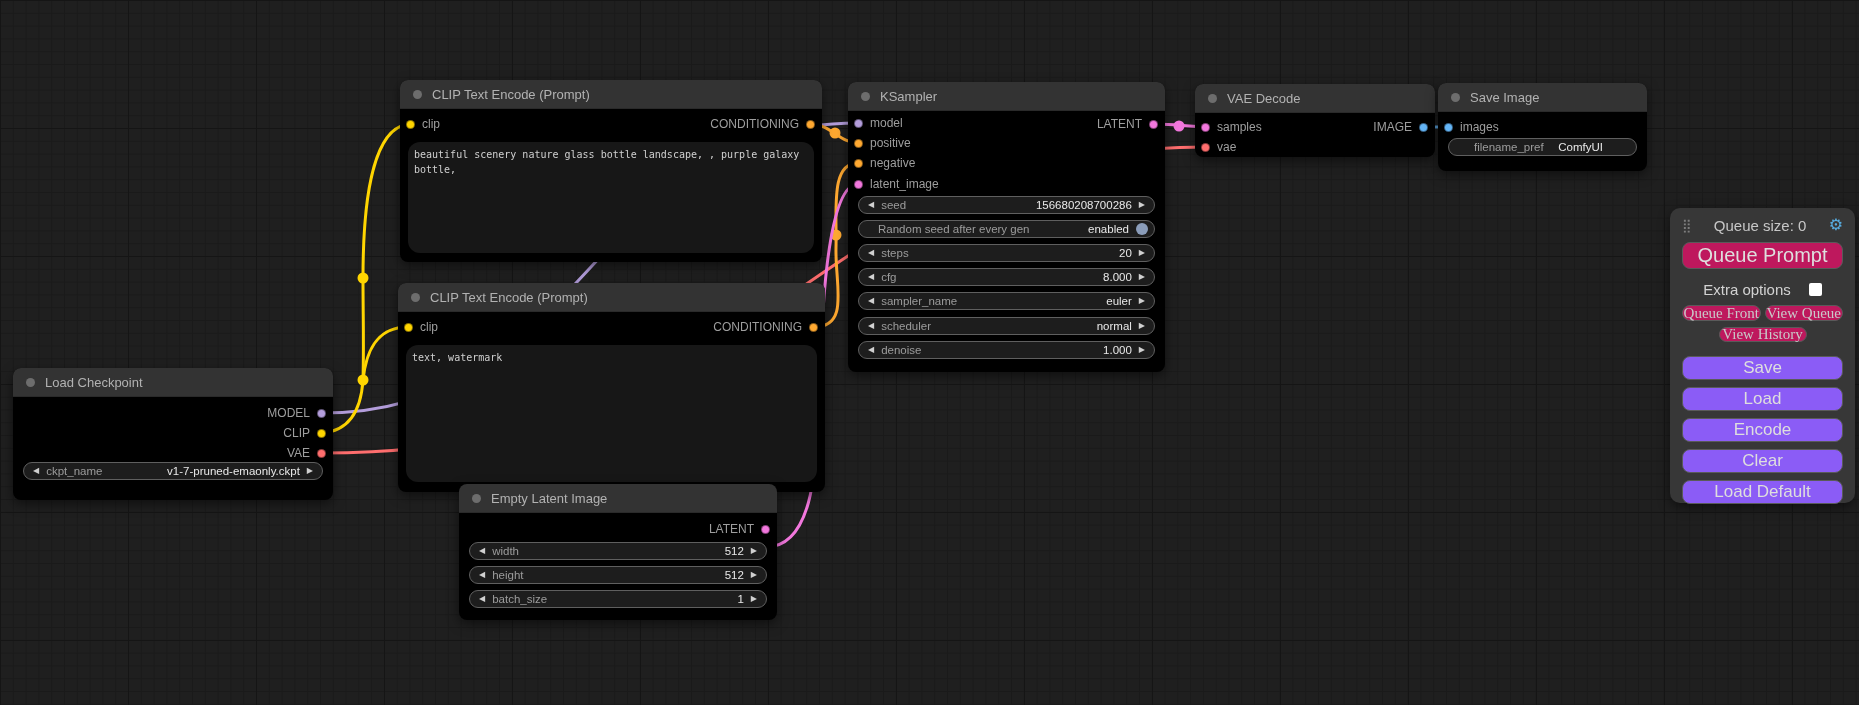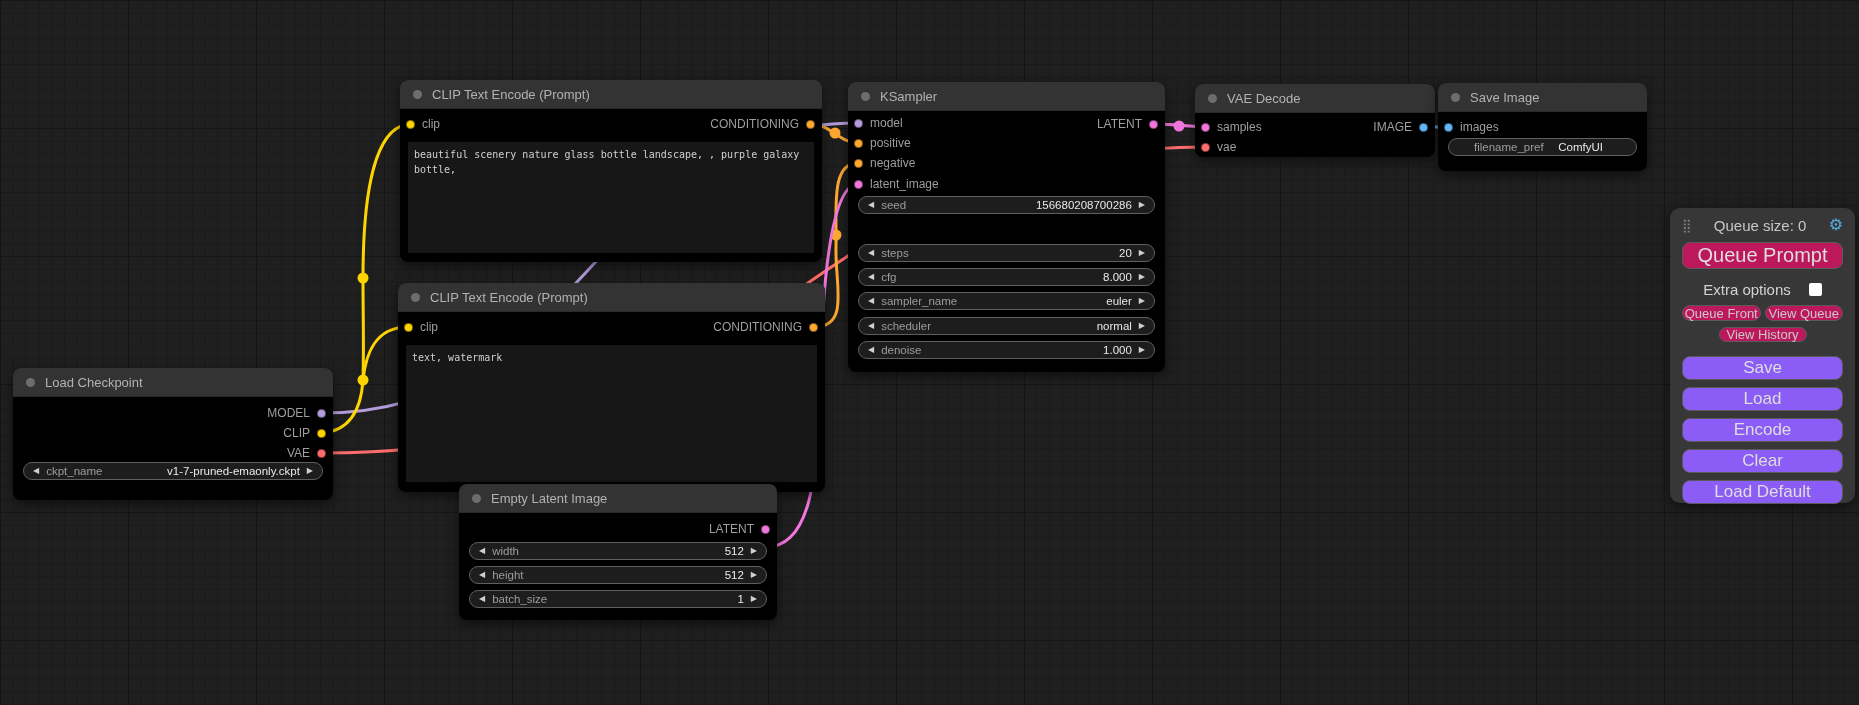--- a/index.html
+++ b/index.html
@@ -35,21 +35,21 @@
     background:#1d1d1d;border:1px solid #5f5f5f;border-radius:9px;
     display:flex;align-items:center;font-size:11.5px;color:#9c9c9c;
     padding:0 9px;gap:7px;white-space:nowrap;
   }
   .widget .arrow{color:#d0d0d0;font-size:8px;flex:none;line-height:1;}
   .widget .wlabel{overflow:hidden;}
   .widget .spacer{flex:1;}
   .widget .wvalue{color:#e8e8e8;}
   .widget .toggle-dot{width:12px;height:12px;border-radius:50%;background:#8b9dba;flex:none;margin-right:-3px;}
   .node-text{
-    position:absolute;left:8px;right:8px;background:#171717;border-radius:0;
+    position:absolute;left:8px;right:8px;background:#171717;border-radius:12px;
     color:#d0d0d0;font-family:"DejaVu Sans Mono",monospace;font-size:10px;line-height:15px;
     padding:5px 6px;box-sizing:border-box;white-space:pre-wrap;word-break:break-word;overflow:hidden;
   }
   
   .queue-panel{
     position:absolute;left:1670px;top:208px;width:185px;height:295px;
     background:#373737;border-radius:10px;box-shadow:0 4px 12px rgba(0,0,0,.5);
     box-sizing:border-box;padding:8px 12px;color:#c7c7c7;
   }
   .qp-header{display:flex;align-items:center;justify-content:space-between;height:18px;margin-bottom:8px;}
@@ -57,21 +57,21 @@
   .queue-size{font-size:15px;color:#c7c7c7;}
   .gear{font-size:16px;line-height:1;}
   .btn{
     display:flex;align-items:center;justify-content:center;box-sizing:border-box;
     background:#be185d;border:1px solid #5a5a5a;border-radius:8px;color:#dedede;cursor:pointer;
   }
   .queue-prompt-btn{width:100%;height:27px;font-size:20px;margin-bottom:12px;}
   .extra-row{display:flex;align-items:center;justify-content:center;gap:18px;height:16px;margin-bottom:8px;font-size:15px;color:#d2d2d2;}
   .checkbox{width:13px;height:13px;background:#ffffff;border-radius:2px;flex:none;}
   .small-row{display:flex;gap:4px;margin-bottom:6px;}
-  .btn.small{height:16px;font-size:13px;border-radius:9px;color:#c9c9c9;flex:1;}
+  .btn.small{height:16px;font-size:15px;border-radius:9px;color:#c9c9c9;flex:1;font-family:Liberation Serif, serif;}
   .vh-row{display:flex;justify-content:center;margin-bottom:14px;}
   .btn.small.vh{flex:none;width:88px;height:15px;}
   .menu-btn{width:100%;height:24px;font-size:17px;margin-bottom:7px;background:#8b5cf6;}
 </style>
 </head>
 <body>
 
 <svg id="wires" width="1859" height="705" viewBox="0 0 1859 705">
     <path d="M 322 413 C 590 413 590 123 858 123" fill="none" stroke="#b39ddb" stroke-width="3" stroke-linecap="round"></path>
     <path d="M 322 433 C 350 431 361 410 363 380 C 364 345 363 315 363 278 C 363 195 374 126 410 124" fill="none" stroke="#ffd500" stroke-width="3" stroke-linecap="round"></path>
@@ -171,20 +171,26 @@
         <span>LATENT</span>
         <span class="pdot" style="background: rgb(242, 119, 221);"></span>
       </div>
       <div class="widget" style="left: 10px; right: 10px; top: 114px;">
         <span class="arrow">◀</span>
         <span class="wlabel">seed</span>
         <span class="spacer"></span>
         <span class="wvalue">156680208700286</span>
         <span class="arrow">▶</span>
       </div>
+      <div class="widget" style="left: 10px; right: 10px; top: 138px;">
+        <span class="wlabel" style="padding-left: 10px;">Random seed after every gen</span>
+        <span class="spacer"></span>
+        <span class="wvalue">enabled</span>
+        <span class="toggle-dot"></span>
+      </div>
       <div class="widget" style="left: 10px; right: 10px; top: 162px;">
         <span class="arrow">◀</span>
         <span class="wlabel">steps</span>
         <span class="spacer"></span>
         <span class="wvalue">20</span>
         <span class="arrow">▶</span>
       </div>
       <div class="widget" style="left: 10px; right: 10px; top: 186px;">
         <span class="arrow">◀</span>
         <span class="wlabel">cfg</span>

